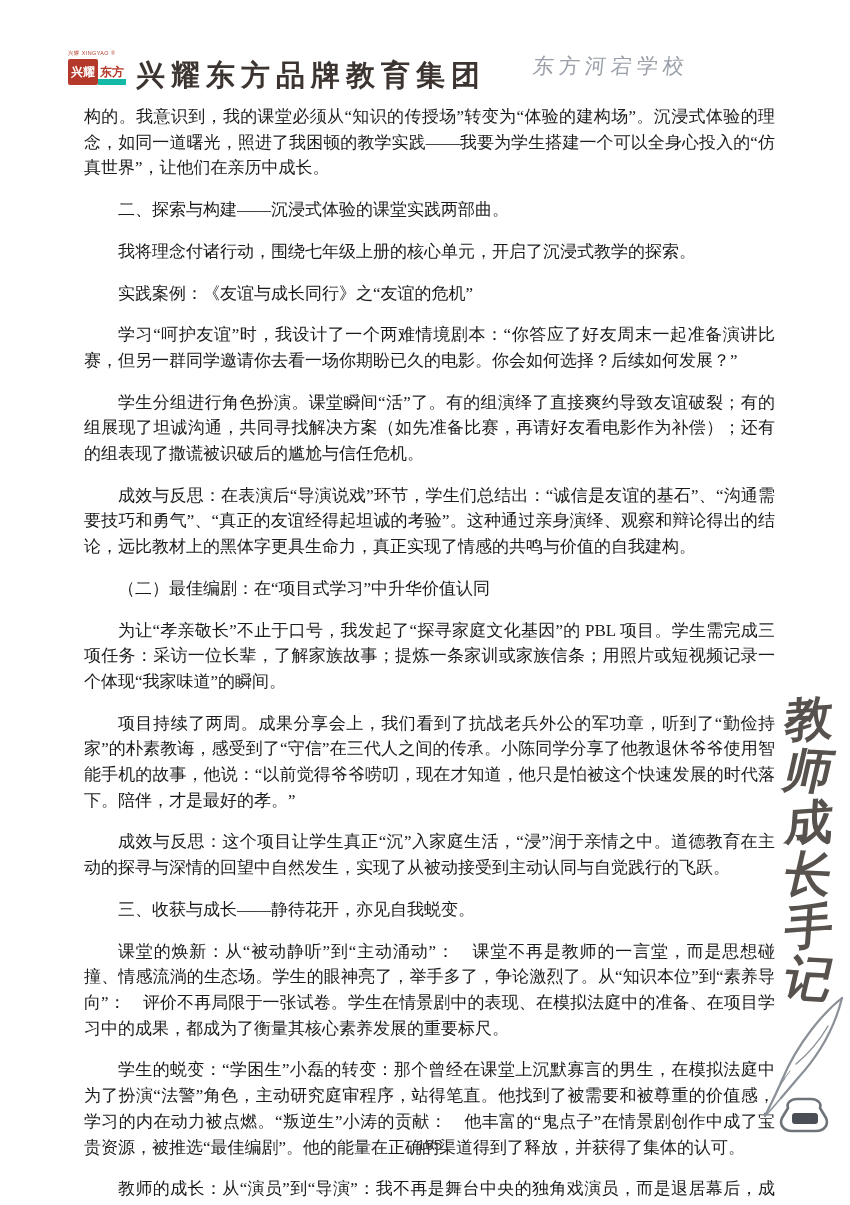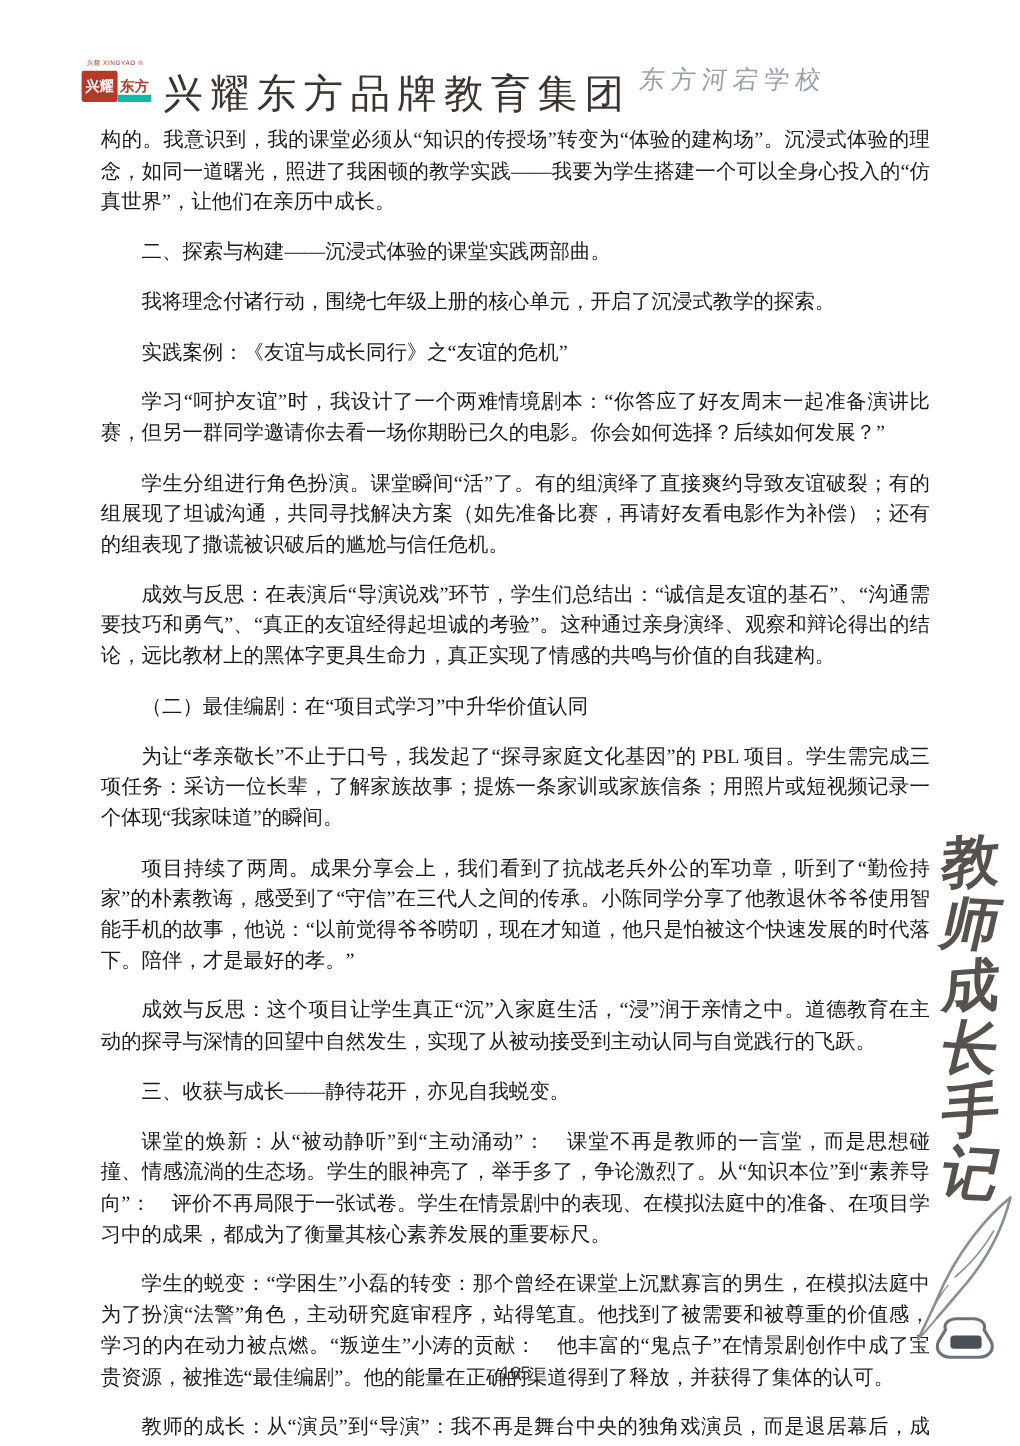--- a/index.html
+++ b/index.html
@@ -2,29 +2,29 @@
 <html><head>
 <meta charset="utf-8">
 <style>
   html,body{margin:0;padding:0;}
   body{
     width:850px;height:1205px;position:relative;background:#ffffff;
     font-family:"Liberation Serif","DejaVu Serif",serif;
     overflow:hidden;
   }
   
-  .header{position:absolute;left:0;top:0;width:707px;height:96px;text-align:center;}
+  .header{position:absolute;left:0;top:0;width:707px;height:96px;}
   .logo{position:absolute;left:68px;top:50px;width:62px;height:44px;font-family:"Liberation Sans",sans-serif;}
   .logo-top{font-size:6px;color:#b5392a;letter-spacing:.5px;white-space:nowrap;line-height:8px;transform:scale(.9);transform-origin:left top;}
   .logo-seal{display:flex;align-items:stretch;height:26px;margin-top:1px;}
   .seal-solid{background:#b5392a;color:#fff;font-weight:bold;font-size:12px;line-height:26px;padding:0 3px;border-radius:2px;white-space:nowrap;}
   .seal-outline{color:#b5392a;font-weight:bold;font-size:12px;line-height:26px;padding:0 2px;border-bottom:6px solid #14b8a6;white-space:nowrap;}
   .brand{
     position:absolute;left:136px;top:56px;
-    font-size:33px;font-weight:normal;color:#3c3430;letter-spacing:6px;white-space:nowrap;
+    font-size:29px;font-weight:bold;color:#3c3430;letter-spacing:6px;white-space:nowrap;
   }
   .school{
     position:absolute;right:18px;top:52px;
     font-size:21px;color:#9aa0a9;letter-spacing:5px;white-space:nowrap;
     transform:skewX(-6deg);
   }
   
   .doc{
     position:absolute;left:68px;top:88px;width:723px;
     font-size:17px;line-height:25.7px;color:#1b1b1b;

